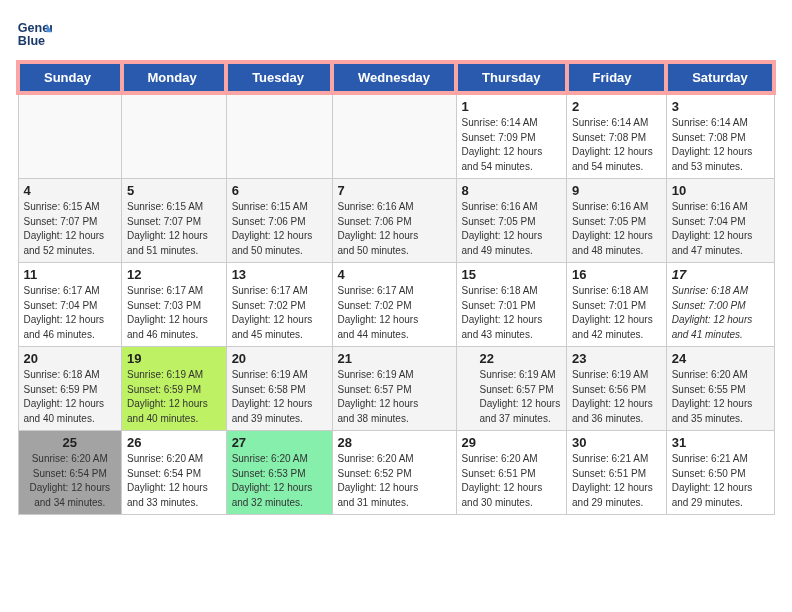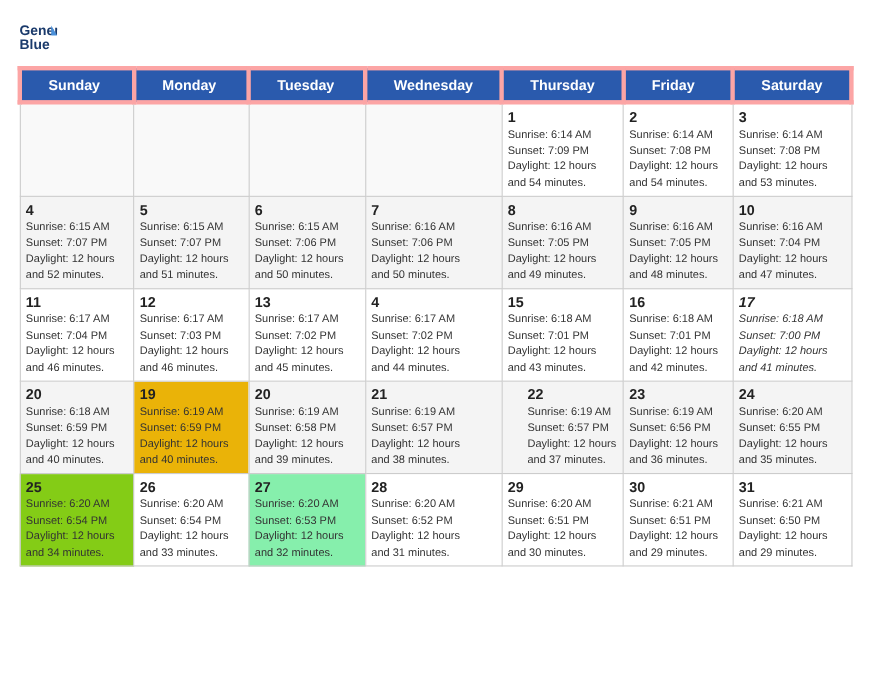--- a/index.html
+++ b/index.html
@@ -247,21 +247,21 @@
         </td>
       </tr>
       <tr>
         <td style="background: rgb(244, 244, 244);">
           <span class="day-number">20</span>
           <div class="day-info" style="white-space: pre-line;">Sunrise: 6:18 AM
 Sunset: 6:59 PM
 Daylight: 12 hours
 and 40 minutes.</div>
         </td>
-        <td style="background: #eab308; margin-top: 20px;">
+        <td style="background: #bef264; margin-top: 20px;">
           <span class="day-number">19</span>
           <div class="day-info" style="white-space: pre-line;">Sunrise: 6:19 AM
 Sunset: 6:59 PM
 Daylight: 12 hours
 and 40 minutes.</div>
         </td>
         <td style="background: rgb(244, 244, 244);">
           <span class="day-number">20</span>
           <div class="day-info" style="white-space: pre-line;">Sunrise: 6:19 AM
 Sunset: 6:58 PM
@@ -291,21 +291,21 @@
         </td>
         <td style="background: rgb(244, 244, 244);">
           <span class="day-number">24</span>
           <div class="day-info" style="white-space: pre-line;">Sunrise: 6:20 AM
 Sunset: 6:55 PM
 Daylight: 12 hours
 and 35 minutes.</div>
         </td>
       </tr>
       <tr>
-        <td style="background: #84cc16;">
+        <td style="background: #a3a3a3; text-align: center;">
           <span class="day-number">25</span>
           <div class="day-info" style="white-space: pre-line;">Sunrise: 6:20 AM
 Sunset: 6:54 PM
 Daylight: 12 hours
 and 34 minutes.</div>
         </td>
         <td style="background: rgb(255, 255, 255);">
           <span class="day-number">26</span>
           <div class="day-info" style="white-space: pre-line;">Sunrise: 6:20 AM
 Sunset: 6:54 PM

